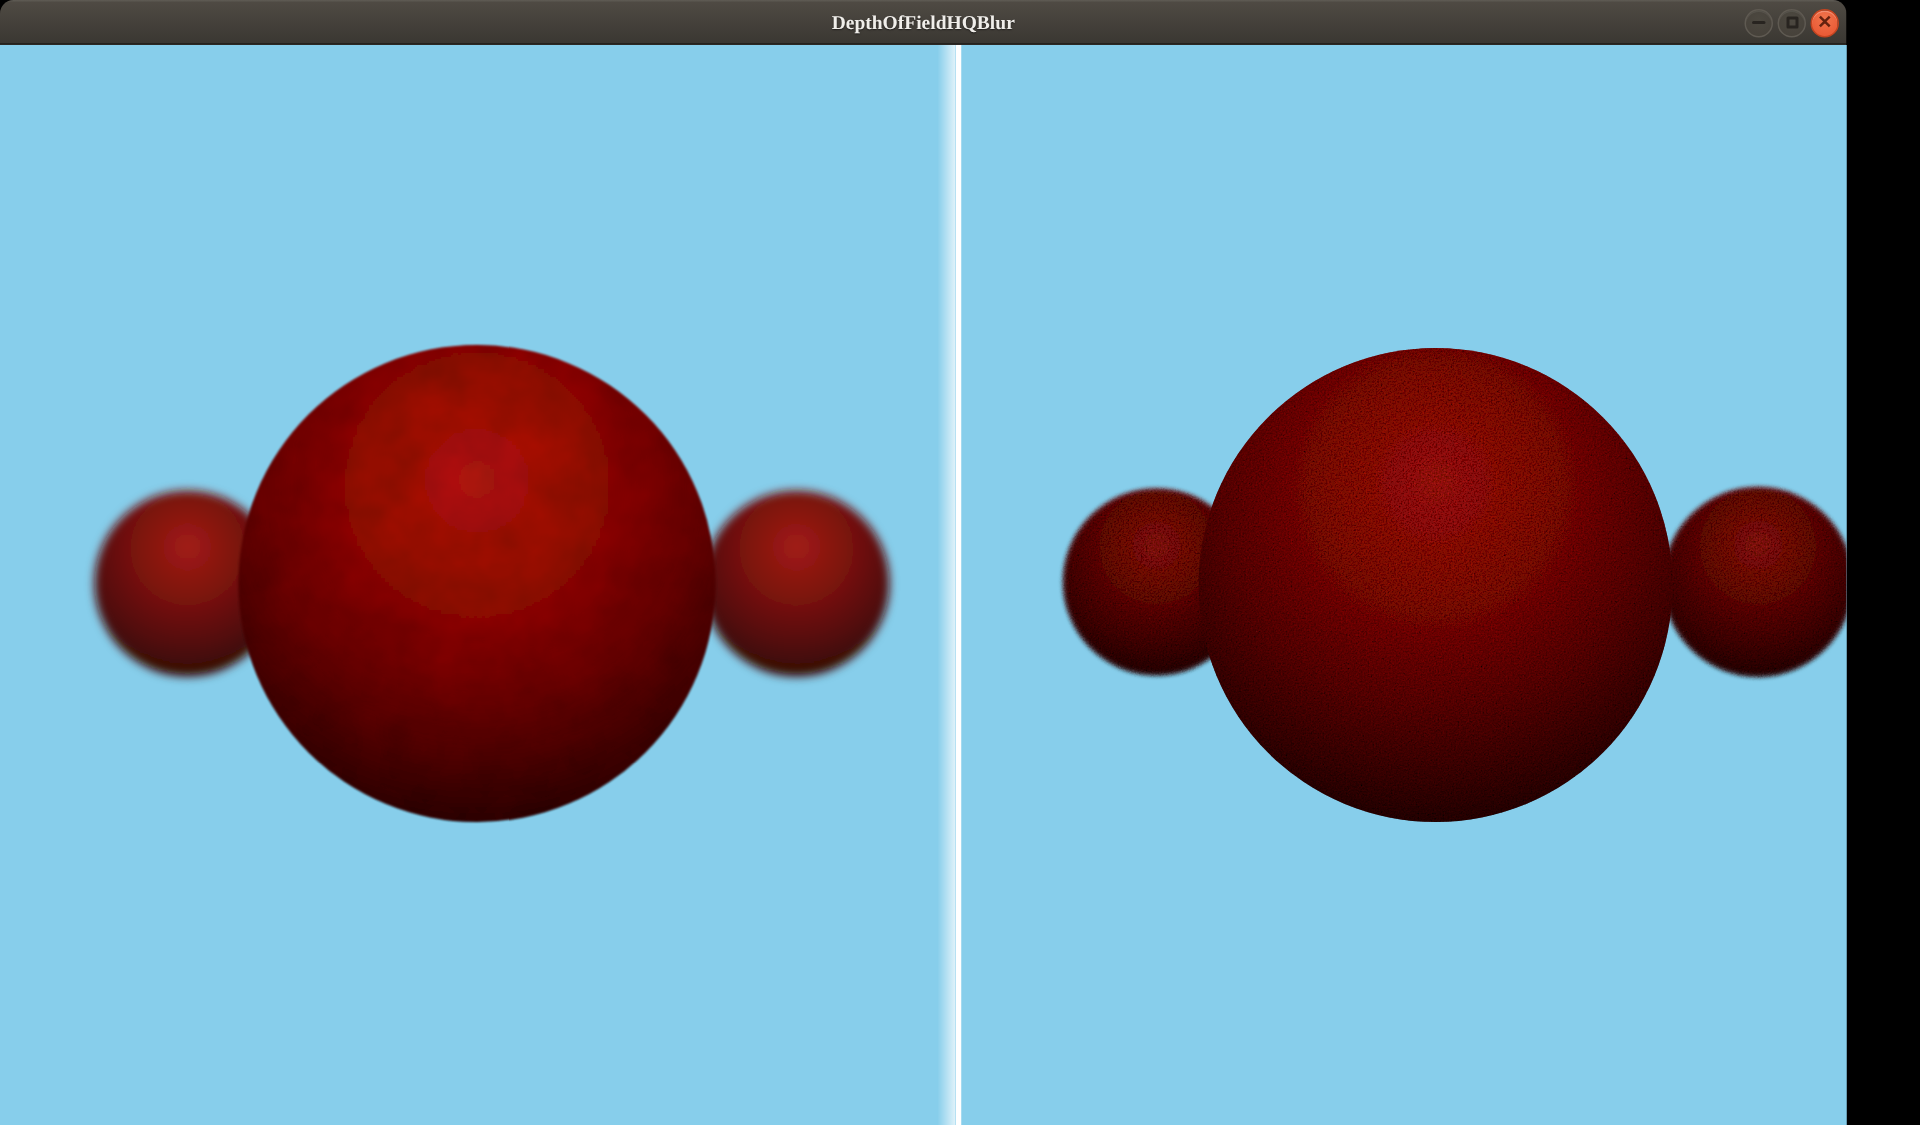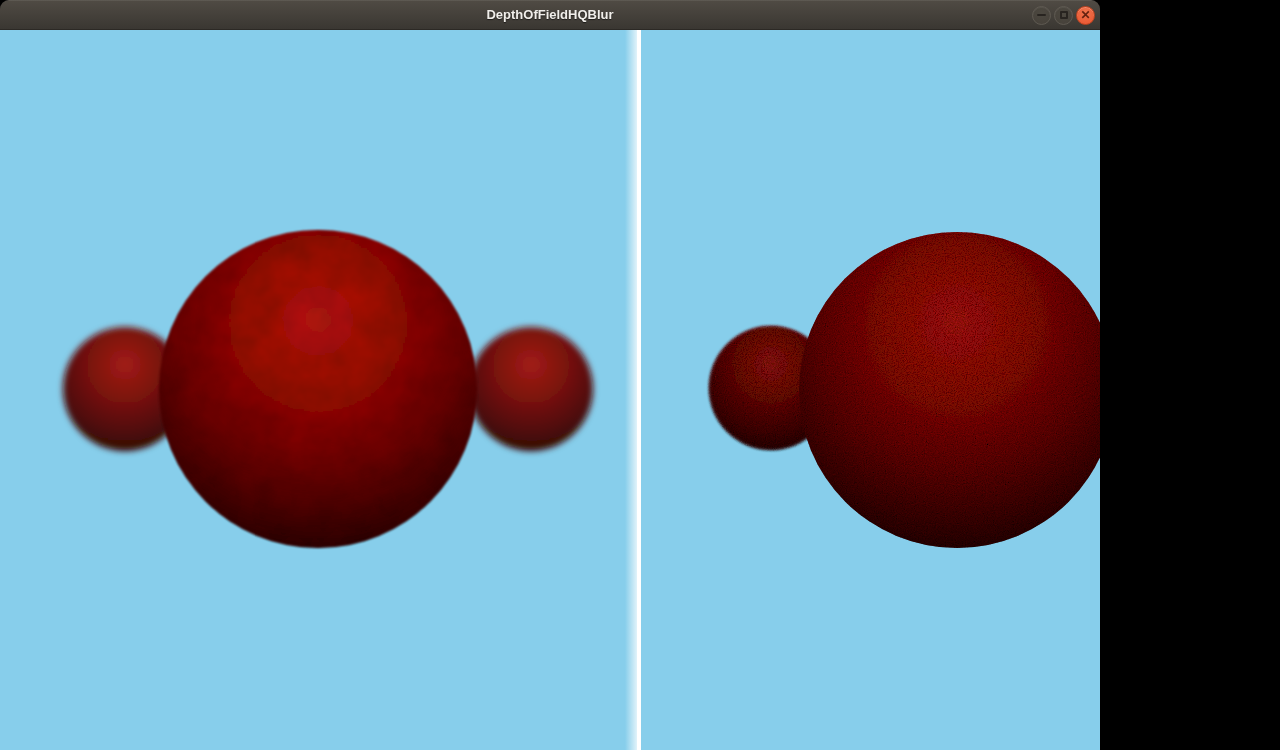--- a/index.html
+++ b/index.html
@@ -4,23 +4,24 @@
 <style>
   html, body {
     margin: 0; padding: 0;
     width: 1280px; height: 750px;
     background: #000;
     font-family: "Liberation Sans", sans-serif;
     overflow: hidden;
   }
   .window {
     position: absolute; left: 0; top: 0;
-    width: 1100px; height: 750px;
+    width: 1231px; height: 750px;
     border-radius: 9px 9px 0 0;
     overflow: hidden;
+    font-family: Liberation Serif, serif;
   }
   
   .titlebar {
     position: relative;
     height: 30px;
     background: linear-gradient(to bottom, var(--titlebar_top, #504b44), var(--titlebar_bottom, #3a3732));
     border-bottom: 1px solid #2c2925;
     box-shadow: inset 0 1px 0 rgba(255,255,255,0.08);
     box-sizing: border-box;
   }

